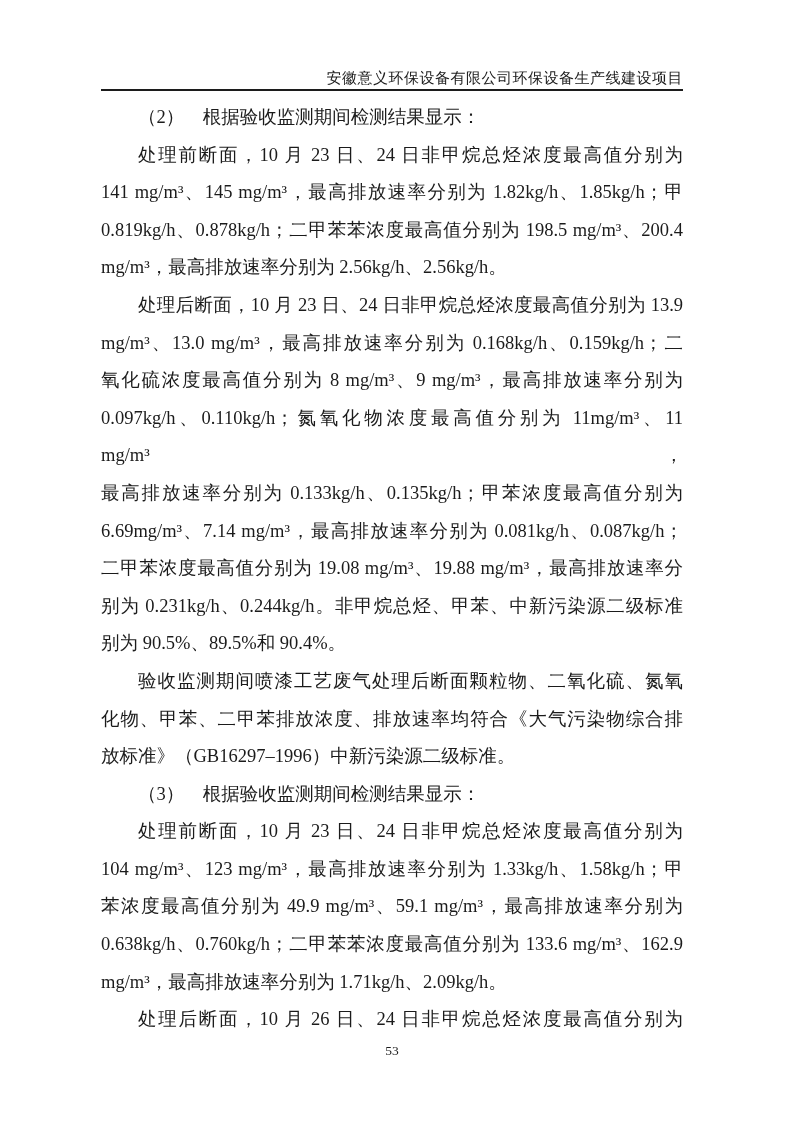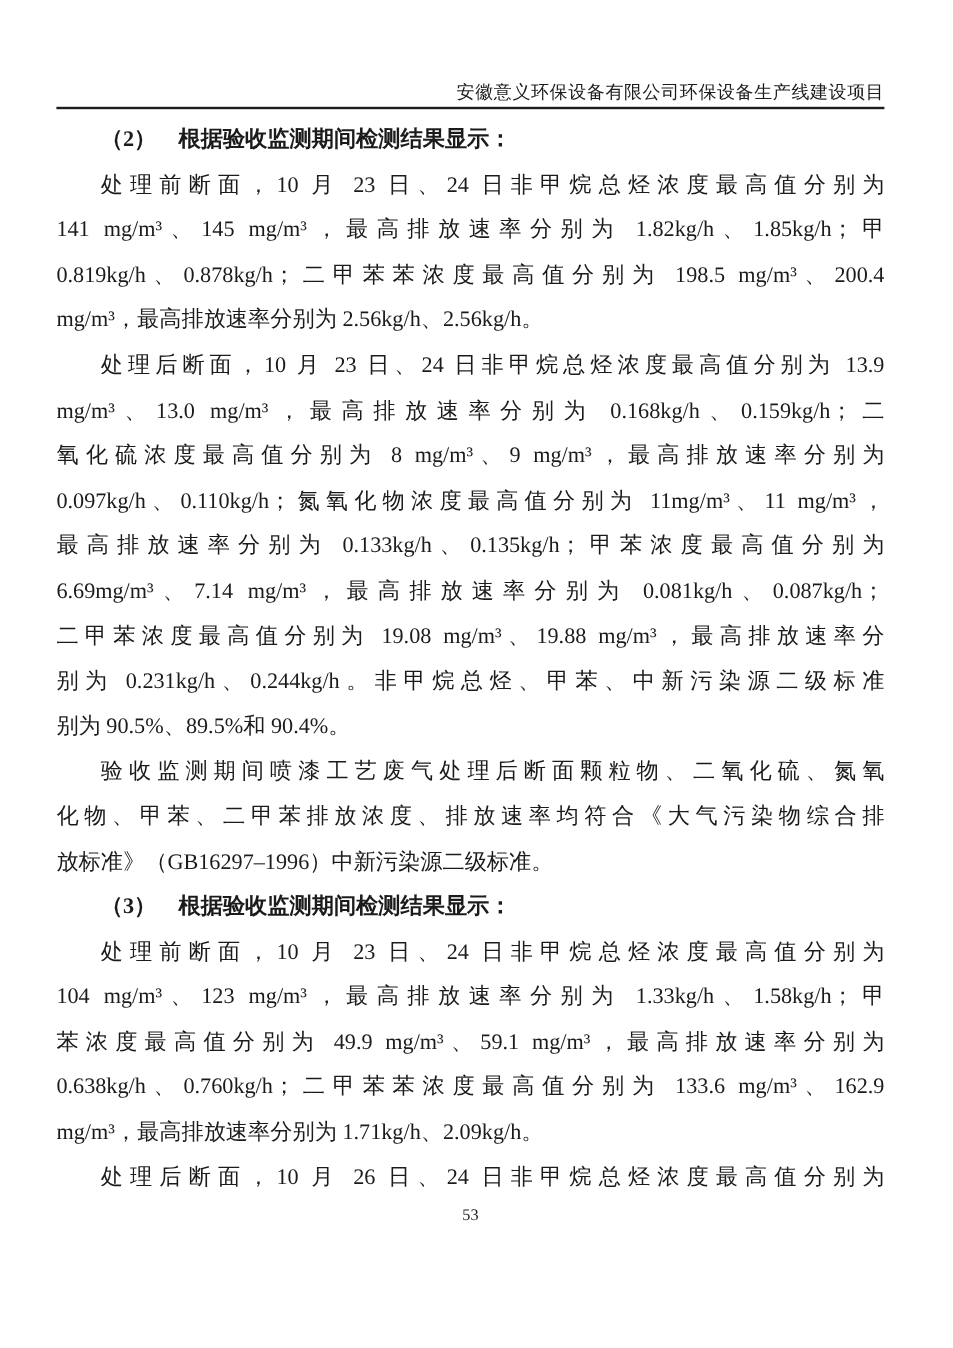--- a/index.html
+++ b/index.html
@@ -11,21 +11,21 @@
     width: 794px;
     height: 1123px;
     overflow: hidden;
     font-family: "Liberation Serif", "DejaVu Serif", serif;
     color: #1b1b1b;
   }
   .page {
     box-sizing: border-box;
     width: 784px;
     height: 1123px;
-    padding: 0 47px;
+    padding: 0 101px;
   }
   .header {
     padding-top: 69px;
     border-bottom: 2px solid #1c1c1c;
   }
   .header-text {
     text-align: right;
     font-size: 15px;
     line-height: 19px;
     padding-bottom: 1px;
@@ -46,21 +46,20 @@
   }
   .line.indent {
     text-indent: 37px;
   }
   .line.line-end {
     text-align-last: left;
   }
   .heading .line {
     text-align: left;
     text-align-last: left;
-    font-weight: bold;
   }
   .footer {
     margin-top: 3px;
     text-align: center;
     font-size: 13.5px;
     line-height: 18px;
   }
 </style>
 </head>
 <body>

